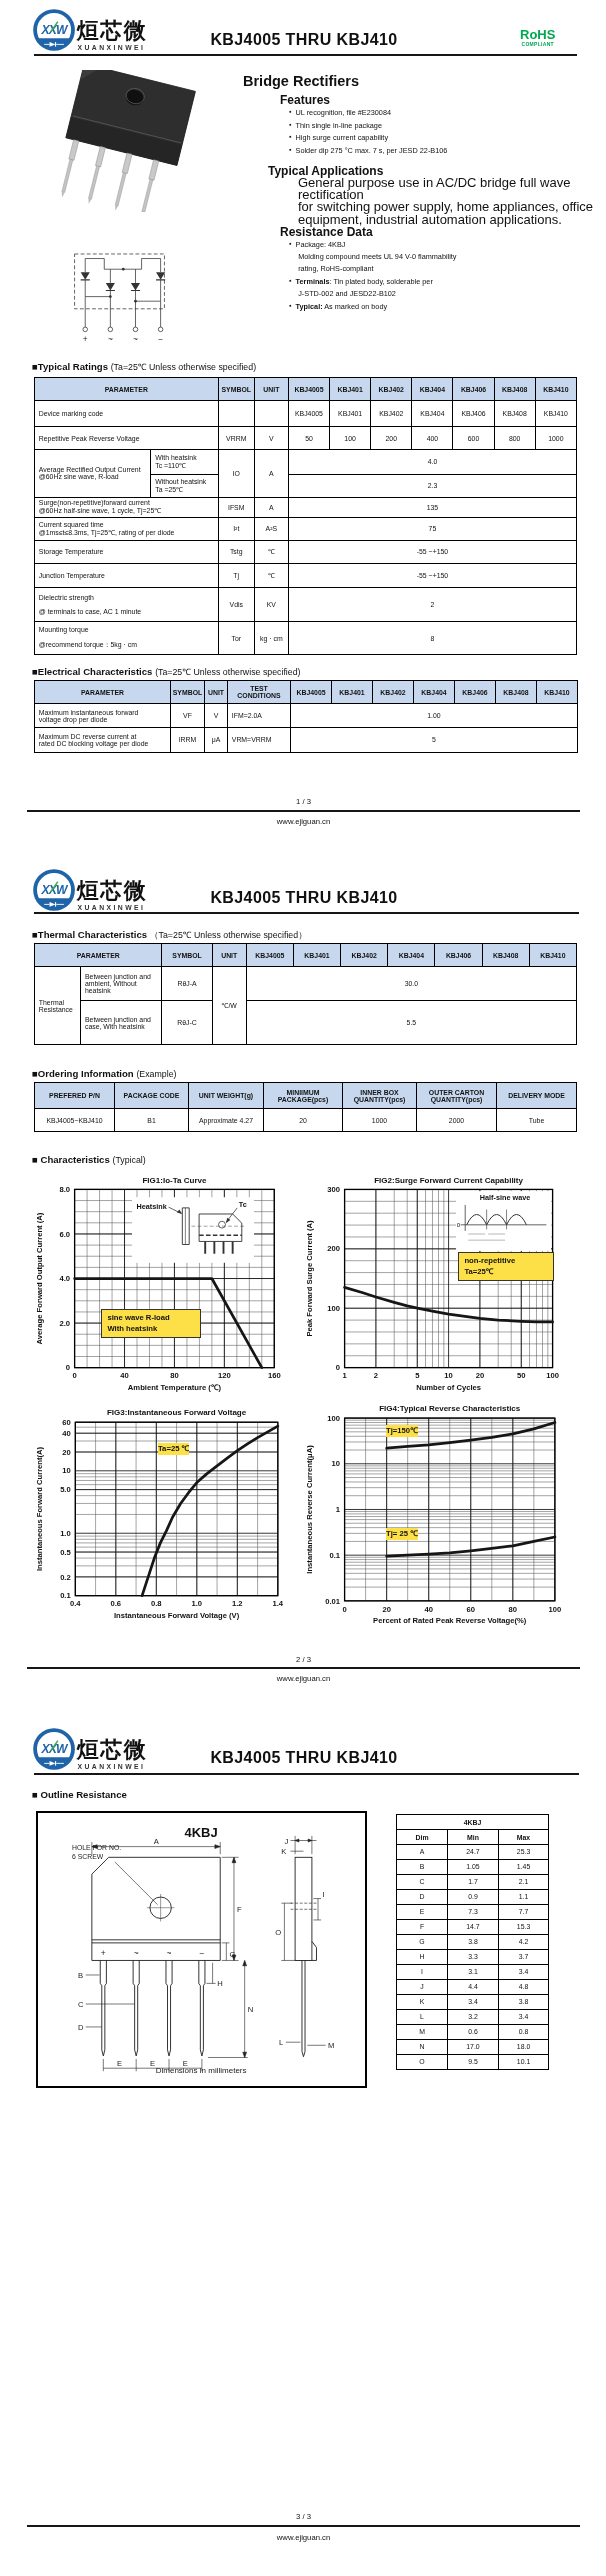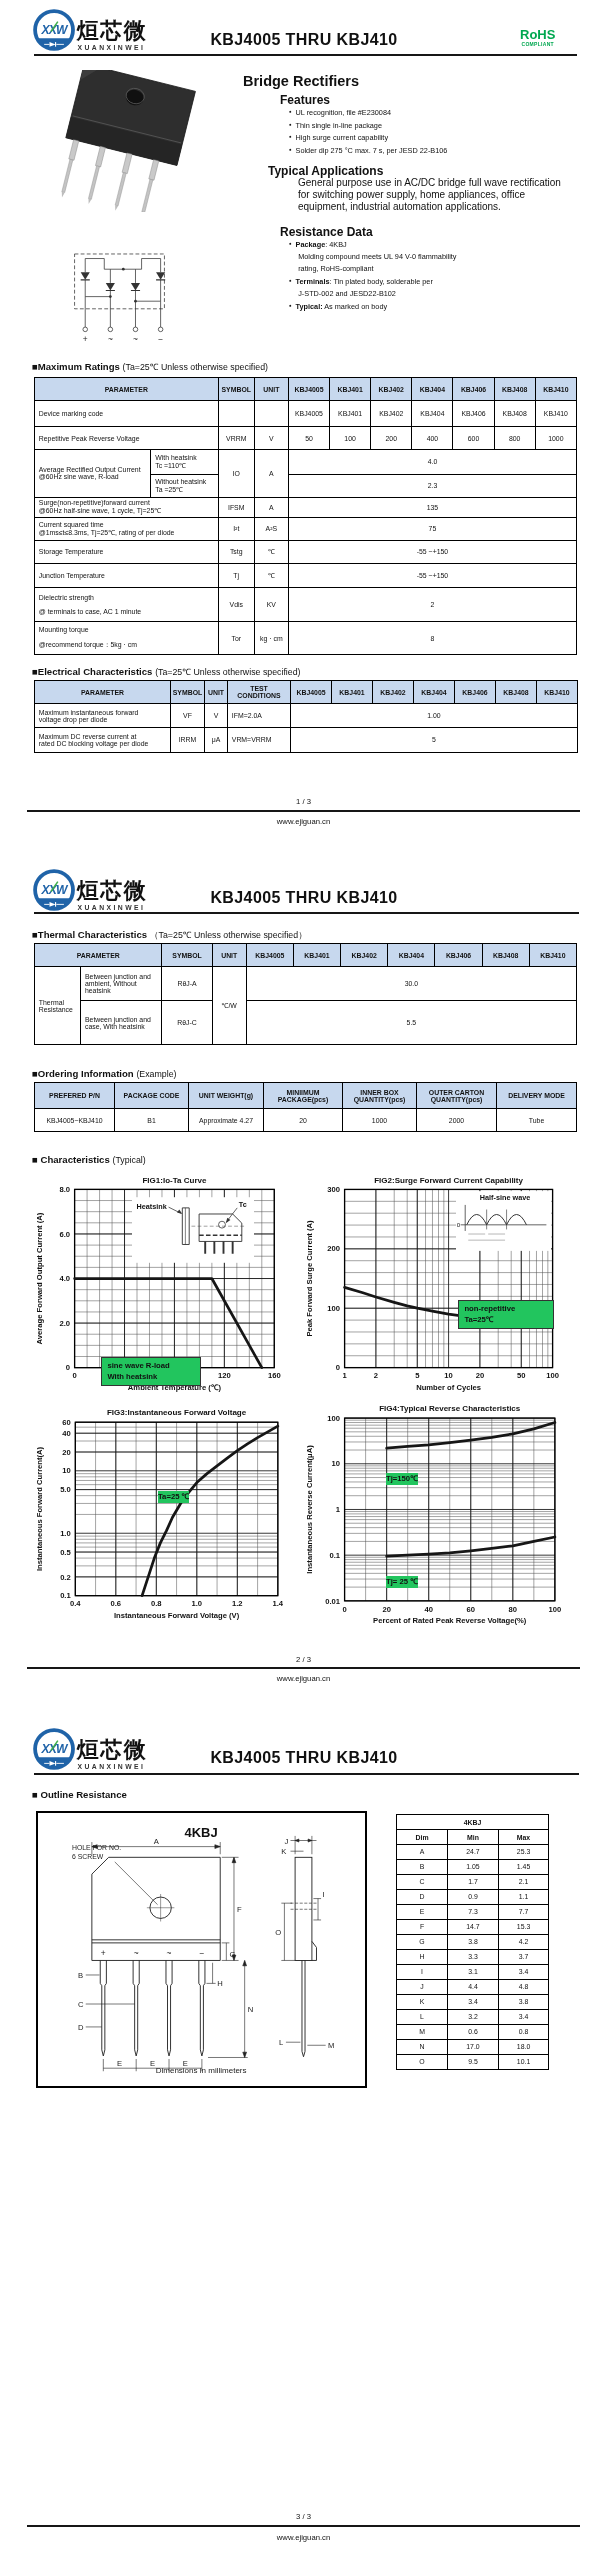--- a/index.html
+++ b/index.html
@@ -7,35 +7,35 @@
   #page{position:relative;width:607px;height:2576px;background:#fff;overflow:hidden;}
   .abs{position:absolute;}
   .hr{position:absolute;height:1.5px;background:#161616;}
   .doctitle{position:absolute;font-size:16px;font-weight:bold;letter-spacing:0.4px;white-space:nowrap;width:214px;text-align:center;}
   .rohs-main{font-size:13px;font-weight:bold;color:#00a850;line-height:1;}
   .rohs-sub{font-size:5px;font-weight:bold;color:#00a850;letter-spacing:0.3px;}
   .sec-head{position:absolute;font-size:9.6px;font-weight:bold;white-space:nowrap;}
   .sec-head .note{font-weight:normal;font-size:8.8px;}
   .bighead{position:absolute;font-size:14.5px;font-weight:bold;}
   .subhead{position:absolute;font-size:12px;font-weight:bold;}
-  .body-text{position:absolute;font-size:10px;line-height:12.2px;}
+  .body-text{position:absolute;font-size:13px;line-height:12.2px;}
   .feat-item{font-size:7.3px;line-height:12px;white-space:nowrap;}
   .bullet{font-size:4.6px;vertical-align:1.5px;margin-right:3.8px;}
   .mech-line{font-size:7.3px;line-height:12.2px;white-space:nowrap;}
   .mech-line.cont{margin-left:9.2px;}
   table.dt{position:absolute;border-collapse:collapse;table-layout:fixed;font-size:6.9px;}
   .dt th,.dt td{border:0.8px solid #000;text-align:center;vertical-align:middle;padding:0.8px 1.5px;overflow:hidden;}
   .dt th{background:#c7d8ee;font-weight:bold;font-size:6.9px;}
   .dt td.pl{text-align:left;padding-left:3.8px;}
   .gap{margin-top:6.9px;}
   .ftr{position:absolute;width:607px;text-align:center;font-size:7.7px;}
   .ctick{font:bold 10px "Liberation Sans",sans-serif;fill:#111;}
   .ctitle{font:bold 10.5px "Liberation Sans",sans-serif;fill:#111;}
   .clab{font:bold 10px "Liberation Sans",sans-serif;fill:#111;}
-  .cnote{position:absolute;font-size:7.7px;font-weight:bold;background:#22c55e;line-height:1.55;white-space:nowrap;z-index:5;margin-top:48px;}
+  .cnote{position:absolute;font-size:7.7px;font-weight:bold;background:#fde047;line-height:1.55;white-space:nowrap;z-index:5;}
   .cnote.boxed{border:0.9px solid #333;padding:1.5px 5.4px;}
   .ins-t{font:bold 9.5px "Liberation Sans",sans-serif;fill:#111;}
   .ins-s{font:8px "Liberation Sans",sans-serif;fill:#111;}
   .dwg-t{font:10px "Liberation Sans",sans-serif;fill:#222;}
   .dwg-b{font:bold 17px "Liberation Sans",sans-serif;fill:#111;}
   .dwg-n{font:9px "Liberation Sans",sans-serif;fill:#222;}
   .logo-cn{font:bold 29px "DejaVu Sans",sans-serif;fill:#111;letter-spacing:2px;}
   .logo-en{font:bold 9px "Liberation Sans",sans-serif;fill:#333;letter-spacing:3.2px;}
   .logo-xxw{font:italic bold 16px "Liberation Sans",sans-serif;fill:#1f63a8;letter-spacing:-1px;}
 </style>
@@ -107,21 +107,21 @@
       <div class="feat-item"><span class="bullet">●</span><span>Solder dip 275 °C max. 7 s, per JESD 22-B106</span></div>
     </div>
   <div class="subhead" style="left:268px;top:164px">Typical  Applications</div>
   <div class="body-text" style="left:298px;top:177px">
       <div>General purpose use in AC/DC bridge full wave rectification</div>
       <div>for switching power supply, home appliances, office</div>
       <div>equipment, industrial automation applications.</div>
     </div>
   <div class="subhead" style="left:280px;top:225px">Resistance Data</div>
   <div class="abs" style="left:289px;top:238px">
-      <div class="mech-line"><span class="bullet">●</span><span style="font-weight: bold;">Package</span><span>: 4KBJ</span></div>
+      <div class="mech-line"><span class="bullet">●</span><span style="font-weight: normal;">Package</span><span>: 4KBJ</span></div>
       <div class="mech-line cont"><span>Molding compound meets UL 94 V-0 flammability</span></div>
       <div class="mech-line cont"><span>rating, RoHS-compliant</span></div>
       <div class="mech-line"><span class="bullet">●</span><span style="font-weight: bold;">Terminals</span><span>: Tin plated body, solderable per</span></div>
       <div class="mech-line cont"><span>J-STD-002 and JESD22-B102</span></div>
       <div class="mech-line"><span class="bullet">●</span><span style="font-weight: bold;">Typical:</span><span> As marked on body</span></div>
     </div>
 
   <svg class="abs" style="left:70px;top:249px" width="99" height="96" viewBox="0 0 130 125">
     <g stroke="#333" stroke-width="1" fill="none">
       <rect x="6" y="6" width="118" height="72" stroke-dasharray="5 3"></rect>
@@ -145,21 +145,21 @@
     </g>
     <g fill="#222" style="font:11px 'Liberation Sans',sans-serif" text-anchor="middle">
       <text x="20" y="122">+</text>
       <text x="53" y="122">~</text>
       <text x="86" y="122">~</text>
       <text x="119" y="122">−</text>
     </g>
   </svg>
 
   <div class="sec-head" style="left:32px;top:361px">
-    <span>■Maximum Ratings</span>
+    <span>■Typical Ratings</span>
     <span class="note">(Ta=25℃ Unless otherwise specified)</span>
   </div>
   <table class="dt" style="left:34px;top:377px;width:543px">
     <colgroup>
         <col style="width:116px">
         <col style="width:67px">
         <col style="width:36px">
         <col style="width:34px">
         <col style="width:41px">
         <col style="width:41px">

